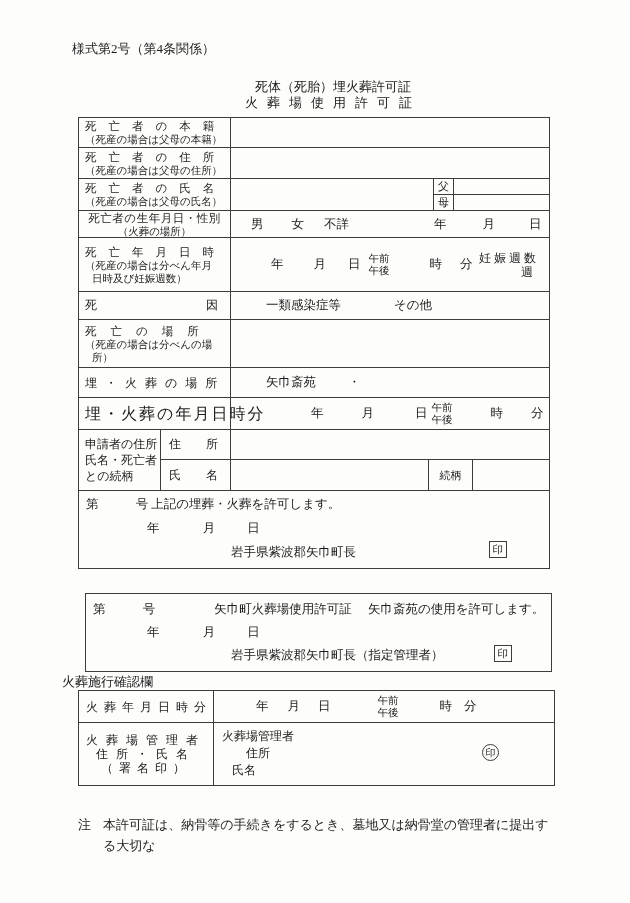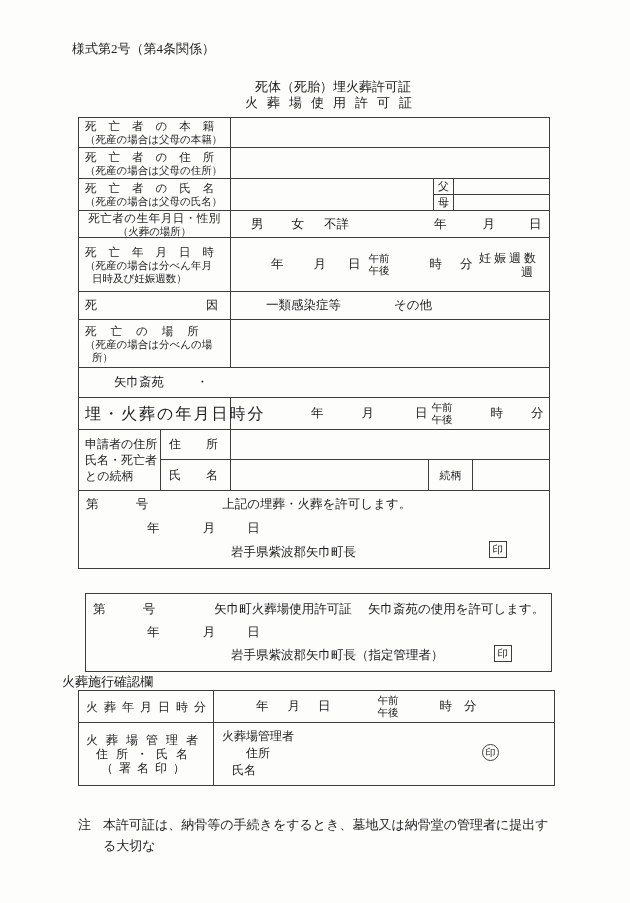--- a/index.html
+++ b/index.html
@@ -163,20 +163,23 @@
     <div class="row" style="height:48px;">
       <div class="lbl">
         <div class="l1 ls14">死亡の場所</div>
         <div class="l2">（死産の場合は分べんの場</div>
         <div class="l2" style="padding-left:7px;">所）</div>
       </div>
       <div class="cnt"></div>
     </div>
 
     <div class="row" style="height:30px;">
+      <div class="lbl" style="justify-content:center;">
+        <div class="l1 ls8" style="font-size:12px;">埋・火葬の場所</div>
+      </div>
       <div class="cnt">
         <span class="u" style="margin-left:35px;">矢巾斎苑</span>
         <span class="u" style="margin-left:32px;">・</span>
       </div>
     </div>
 
     <div class="row" style="height:32px;">
       <div class="lbl" style="justify-content:center;">
         <div class="l1 ls2" style="font-size:16px;">埋・火葬の年月日時分</div>
       </div>
@@ -217,21 +220,21 @@
           <div class="rel-val"></div>
         </div>
       </div>
     </div>
 
     <div class="row last" style="height:77px; width:100%;">
       <div class="permitbox" style="flex:1;">
         <div class="pline" style="top:5px;">
           <span class="u" style="margin-left:7px;">第</span>
           <span class="u" style="margin-left:34px;">号</span>
-          <span class="u" style="margin-left:71px;">上記の埋葬・火葬を許可します。</span>
+          <span class="u" style="">上記の埋葬・火葬を許可します。</span>
         </div>
         <div class="pline" style="top:29px;">
           <span class="u" style="margin-left:68px;">年</span>
           <span class="u" style="margin-left:40px;">月</span>
           <span class="u" style="margin-left:29px;">日</span>
         </div>
         <div class="pline" style="top:53px;">
           <span class="u" style="margin-left:152px;">岩手県紫波郡矢巾町長</span>
         </div>
         <span class="seal-sq" style="right:42px; top:50px;">印</span>

